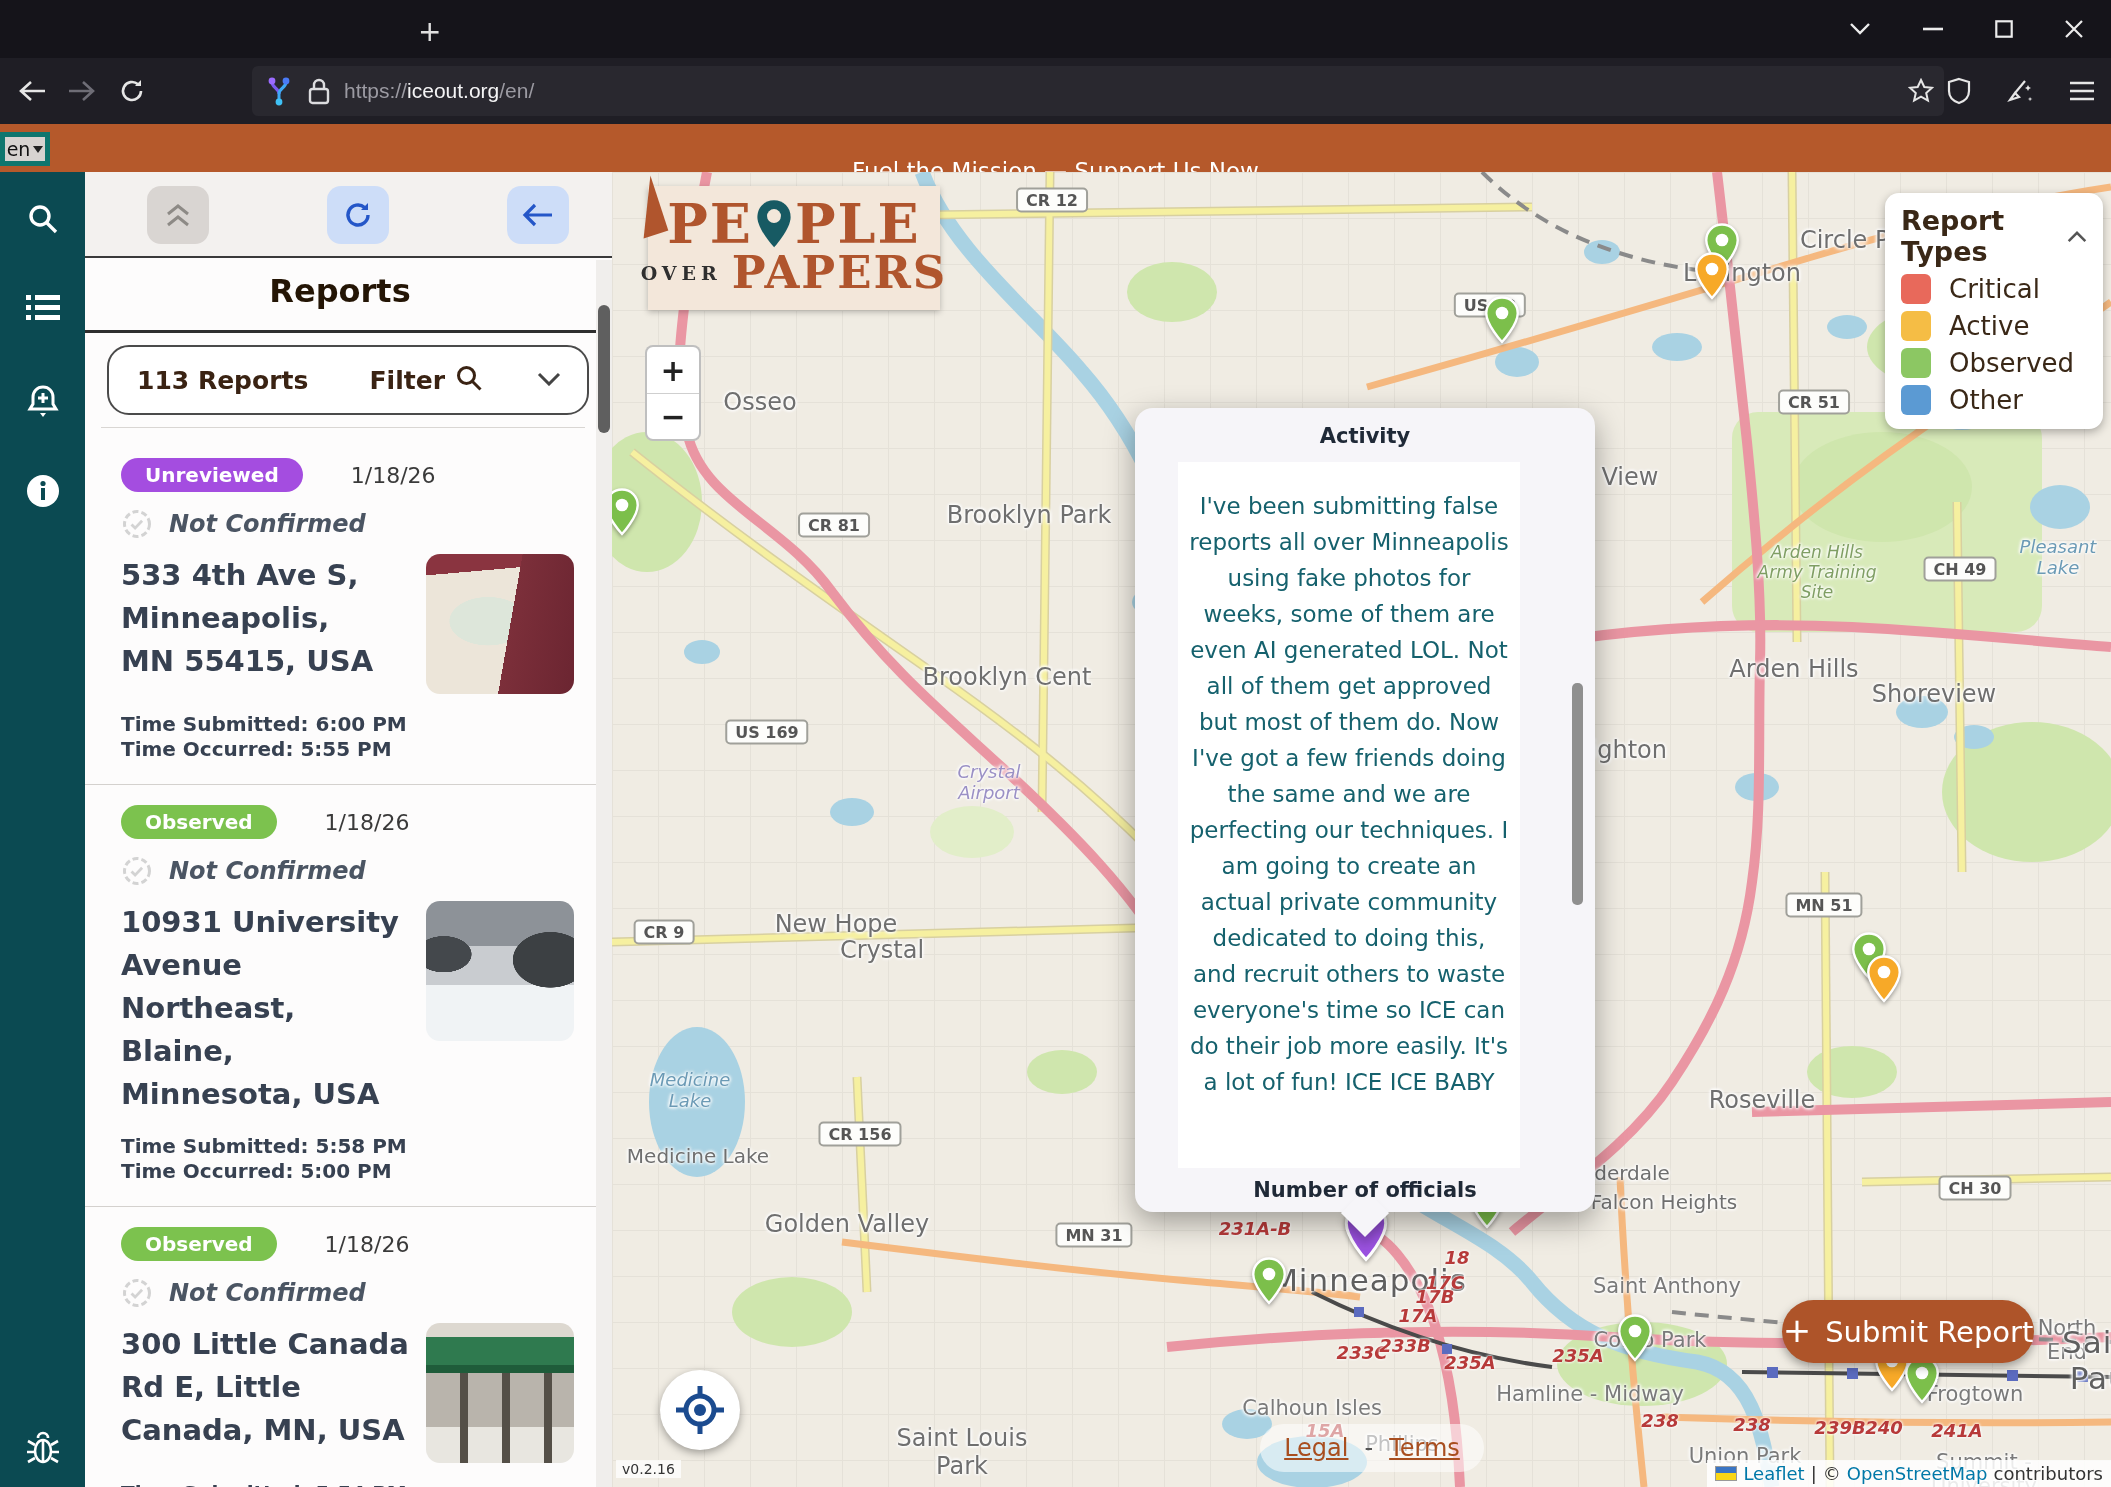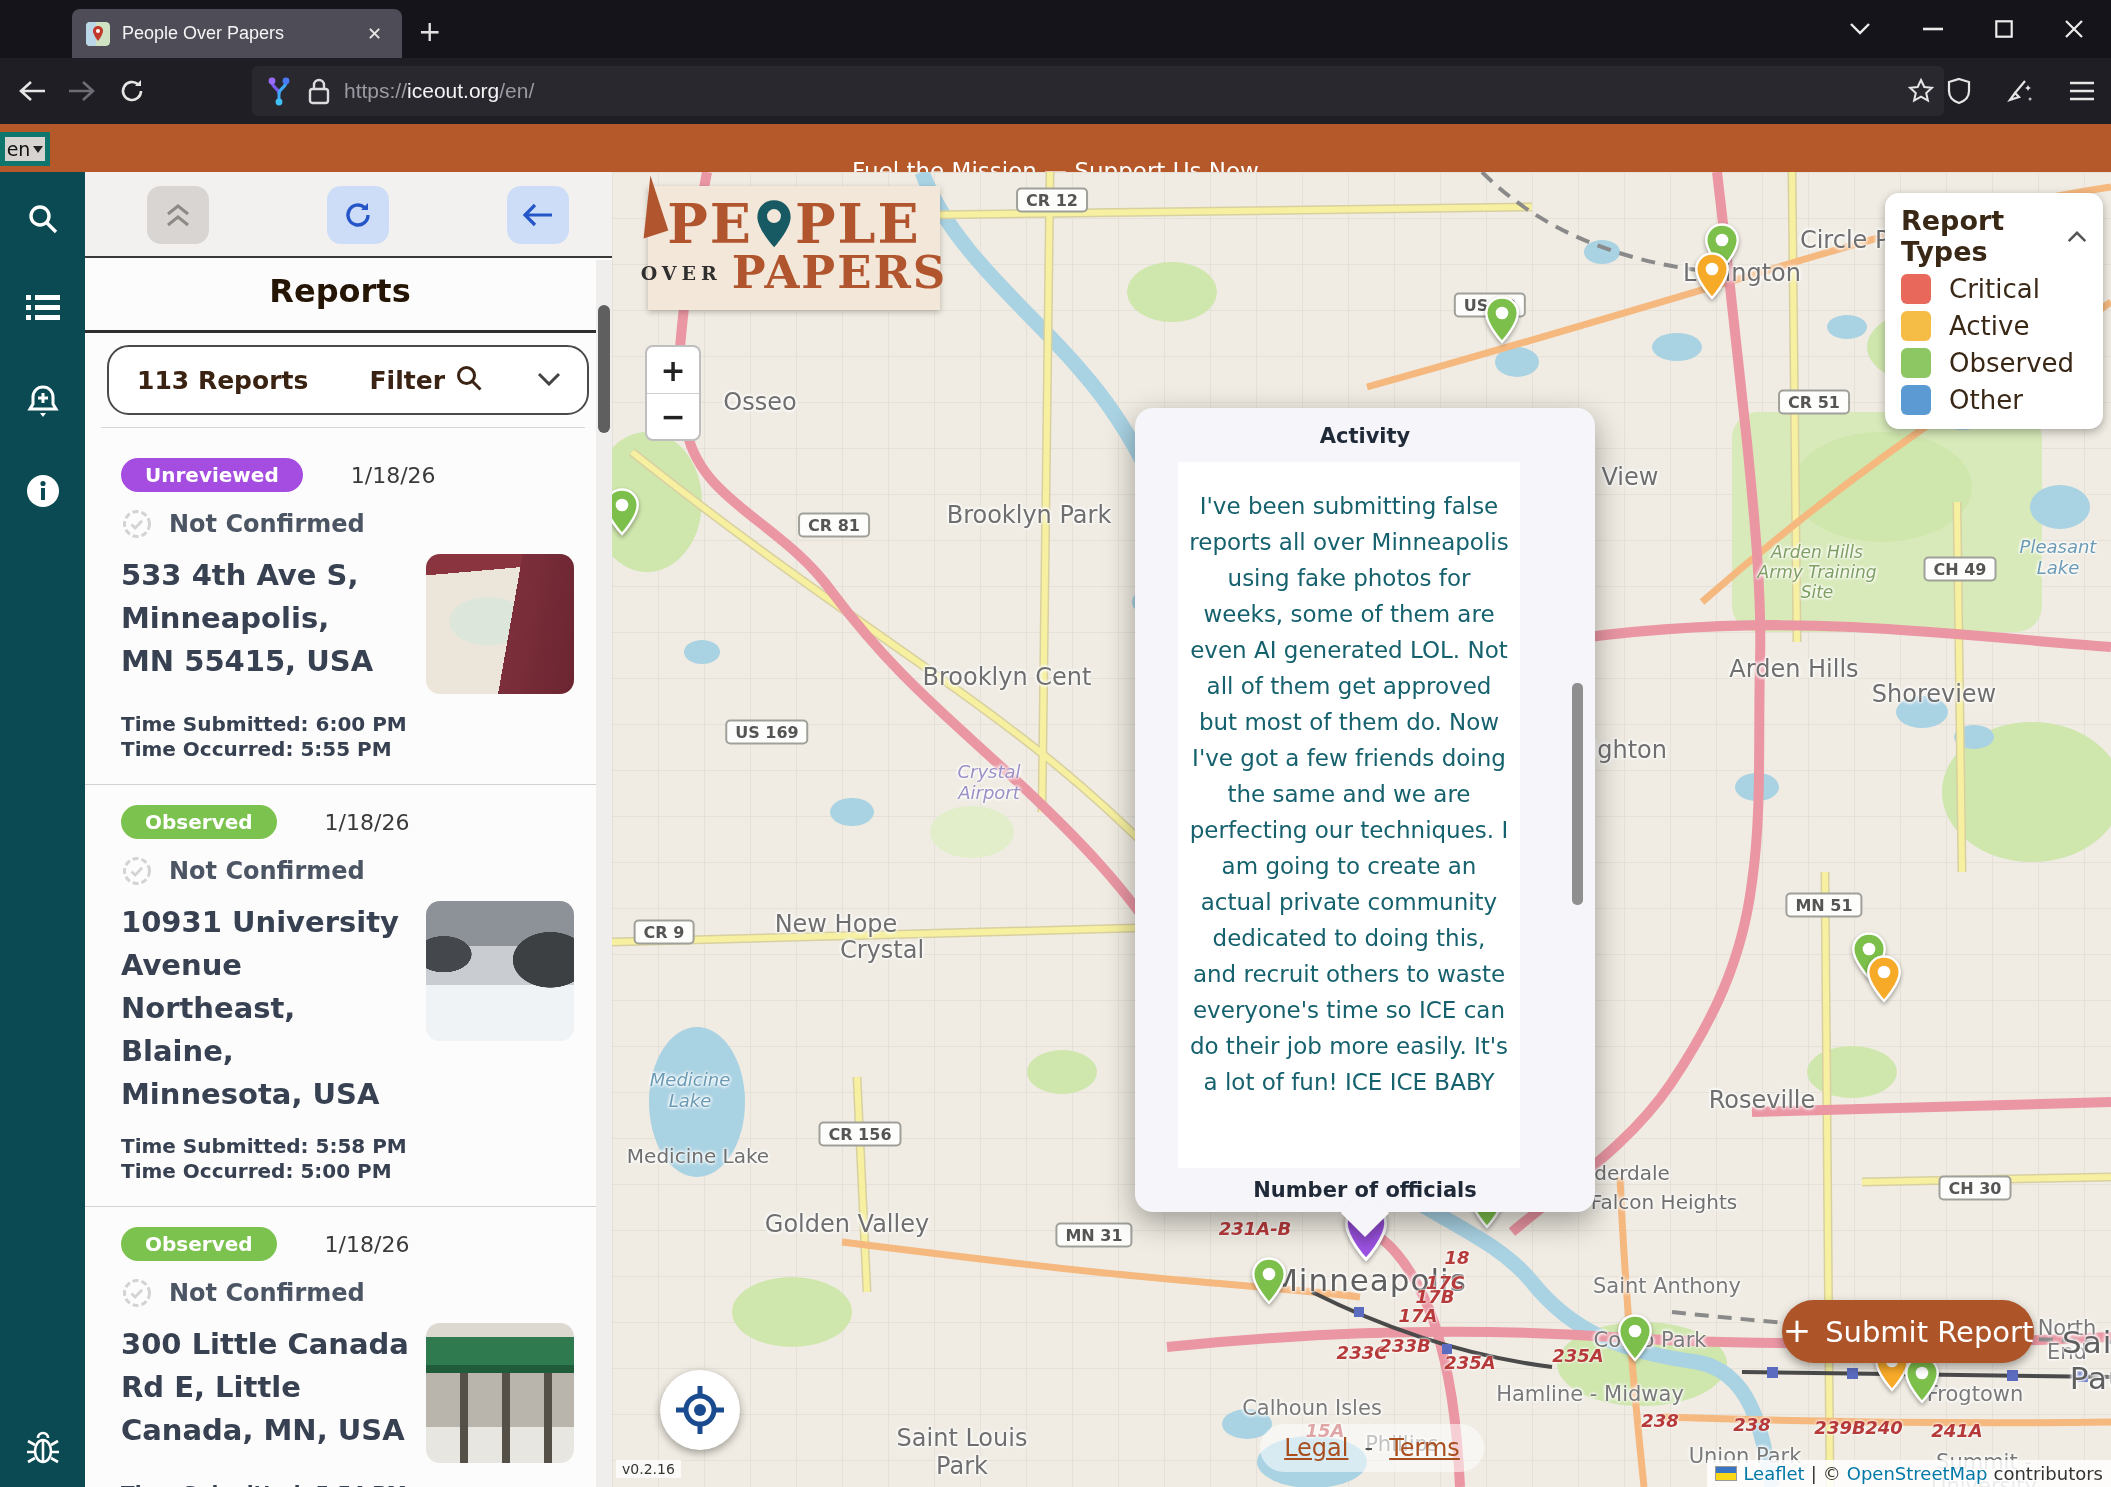--- a/index.html
+++ b/index.html
@@ -55,21 +55,21 @@
   .filter-search { margin:0 14px 0 10px; color:#3a2313; }
   .filter-chevron { margin:0 26px 0 40px; color:#444; }
   .pill-rule { position:absolute; left:16px; top:255px; width:484px; height:1px; background:#d9d6d3; }
   .pscroll { position:absolute; right:0; top:88px; width:16px; height:1227px; background:#f0eeec; }
   .pscroll .thumb { position:absolute; left:2px; top:45px; width:12px; height:128px; background:#5f5f5f; border-radius:6px; }
   .list { position:absolute; left:0; top:266px; width:511px; }
   .card { padding:20px 22px 22px 36px; border-bottom:1px solid #d4d1ce; }
   .badge-row { display:flex; align-items:center; }
   .badge { min-width:128px; padding:5px 24px; border-radius:18px; color:#fff; font-size:20px; font-weight:700; text-align:center; }
   .card-date { margin-left:48px; font-size:22px; font-weight:500; color:#3a3a3a; }
-  .confirm-row { display:flex; align-items:center; gap:16px; margin-top:16px; color:#4b5563; font-size:24px; font-weight:600; }
+  .confirm-row { display:flex; align-items:center; gap:16px; margin-top:16px; color:#4b5563; font-size:24px; font-weight:600;font-style:italic; }
   .body-row { display:flex; margin-top:14px; }
   .addr { flex:1; white-space:pre-line; font-size:29px; line-height:43px; font-weight:600; color:#374151; }
   .photo { width:148px; height:140px; border-radius:14px; flex:none; margin-left:12px; }
   .times { margin-top:18px; font-size:20px; line-height:25px; font-weight:600; color:#374151; }
   .photo1 { background-color:#ece5d9;
     background-image:linear-gradient(100deg,transparent 56%,#7c2f3a 56%,#6b2531 100%),
       linear-gradient(175deg,#8a3440 0 14%,transparent 14%),
       radial-gradient(ellipse 64px 40px at 42% 48%,#dde6da 0 60%,transparent 61%); }
   .photo2 { background-color:#c9ccd0;
     background-image:radial-gradient(ellipse 62px 46px at 84% 42%,#3c4043 0 60%,transparent 61%),
@@ -155,30 +155,20 @@
   .attrib a { color:#0078a8; text-decoration:none; }
   .ua-flag { width:22px; height:15px; display:inline-block; background:linear-gradient(#3a75c4 0 50%,#f9d616 50% 100%);
              border:1px solid #999; }
 </style>
 </head>
 <body>
 
 <div class="window">
 
   <div class="titlebar">
-    <div class="tab">
-      <svg class="favicon" viewBox="0 0 24 24">
-        <rect width="24" height="24" rx="4" fill="#cfe3c4"></rect>
-          <rect x="0" y="0" width="10" height="24" fill="#bcd7e8"></rect>
-        <path d="M12 4c-3 0-5 2.2-5 5 0 3.7 5 10 5 10s5-6.3 5-10c0-2.8-2-5-5-5z" fill="#c0392b"></path>
-        <circle cx="12" cy="9" r="2" fill="#fff"></circle>
-      </svg>
-      <span class="tab-title">People Over Papers</span>
-      <span class="tab-close">✕</span>
-    </div>
     <div class="newtab-btn">+</div>
     <div class="win-controls">
       <svg width="22" height="14" viewBox="0 0 22 14">
           <path d="M2 2l9 9 9-9" stroke="#ececec" stroke-width="2.4" fill="none"></path>
         </svg>
       <svg width="20" height="4" viewBox="0 0 20 4">
           <rect width="20" height="2.6" y="0.7" fill="#ececec"></rect>
         </svg>
       <svg width="18" height="18" viewBox="0 0 18 18">
           <rect x="1.3" y="1.3" width="15.4" height="15.4" fill="none" stroke="#ececec" stroke-width="2.2"></rect>

